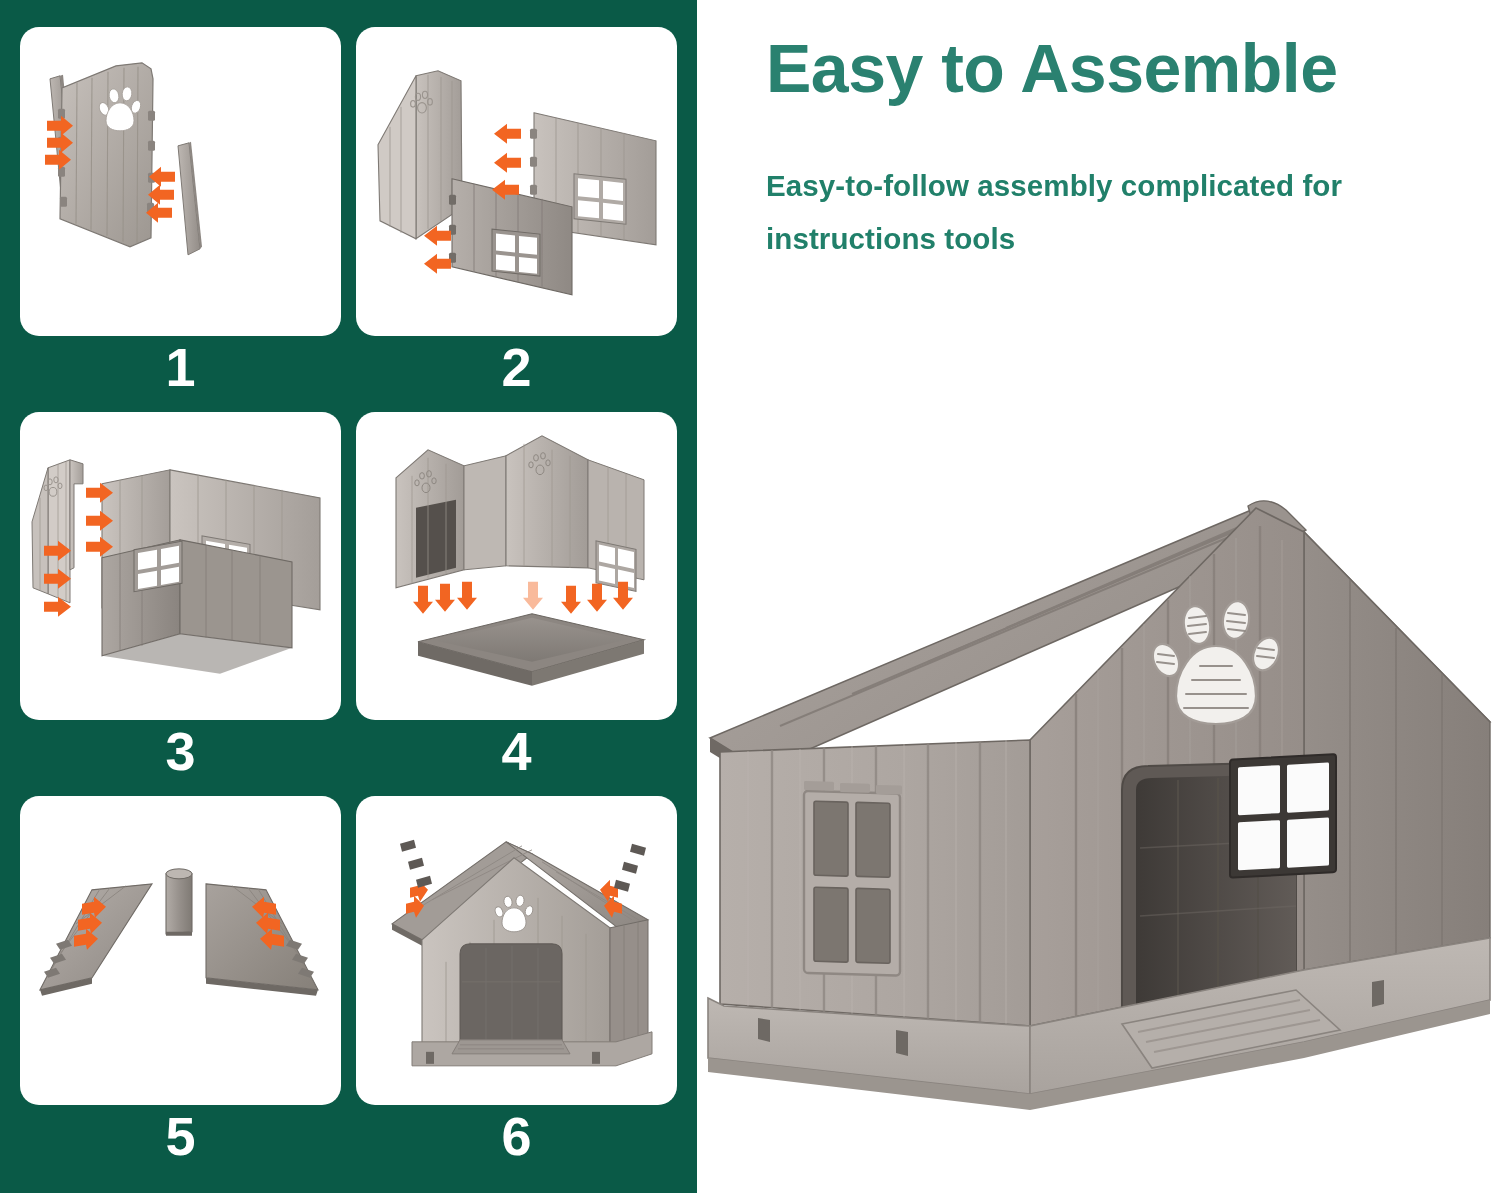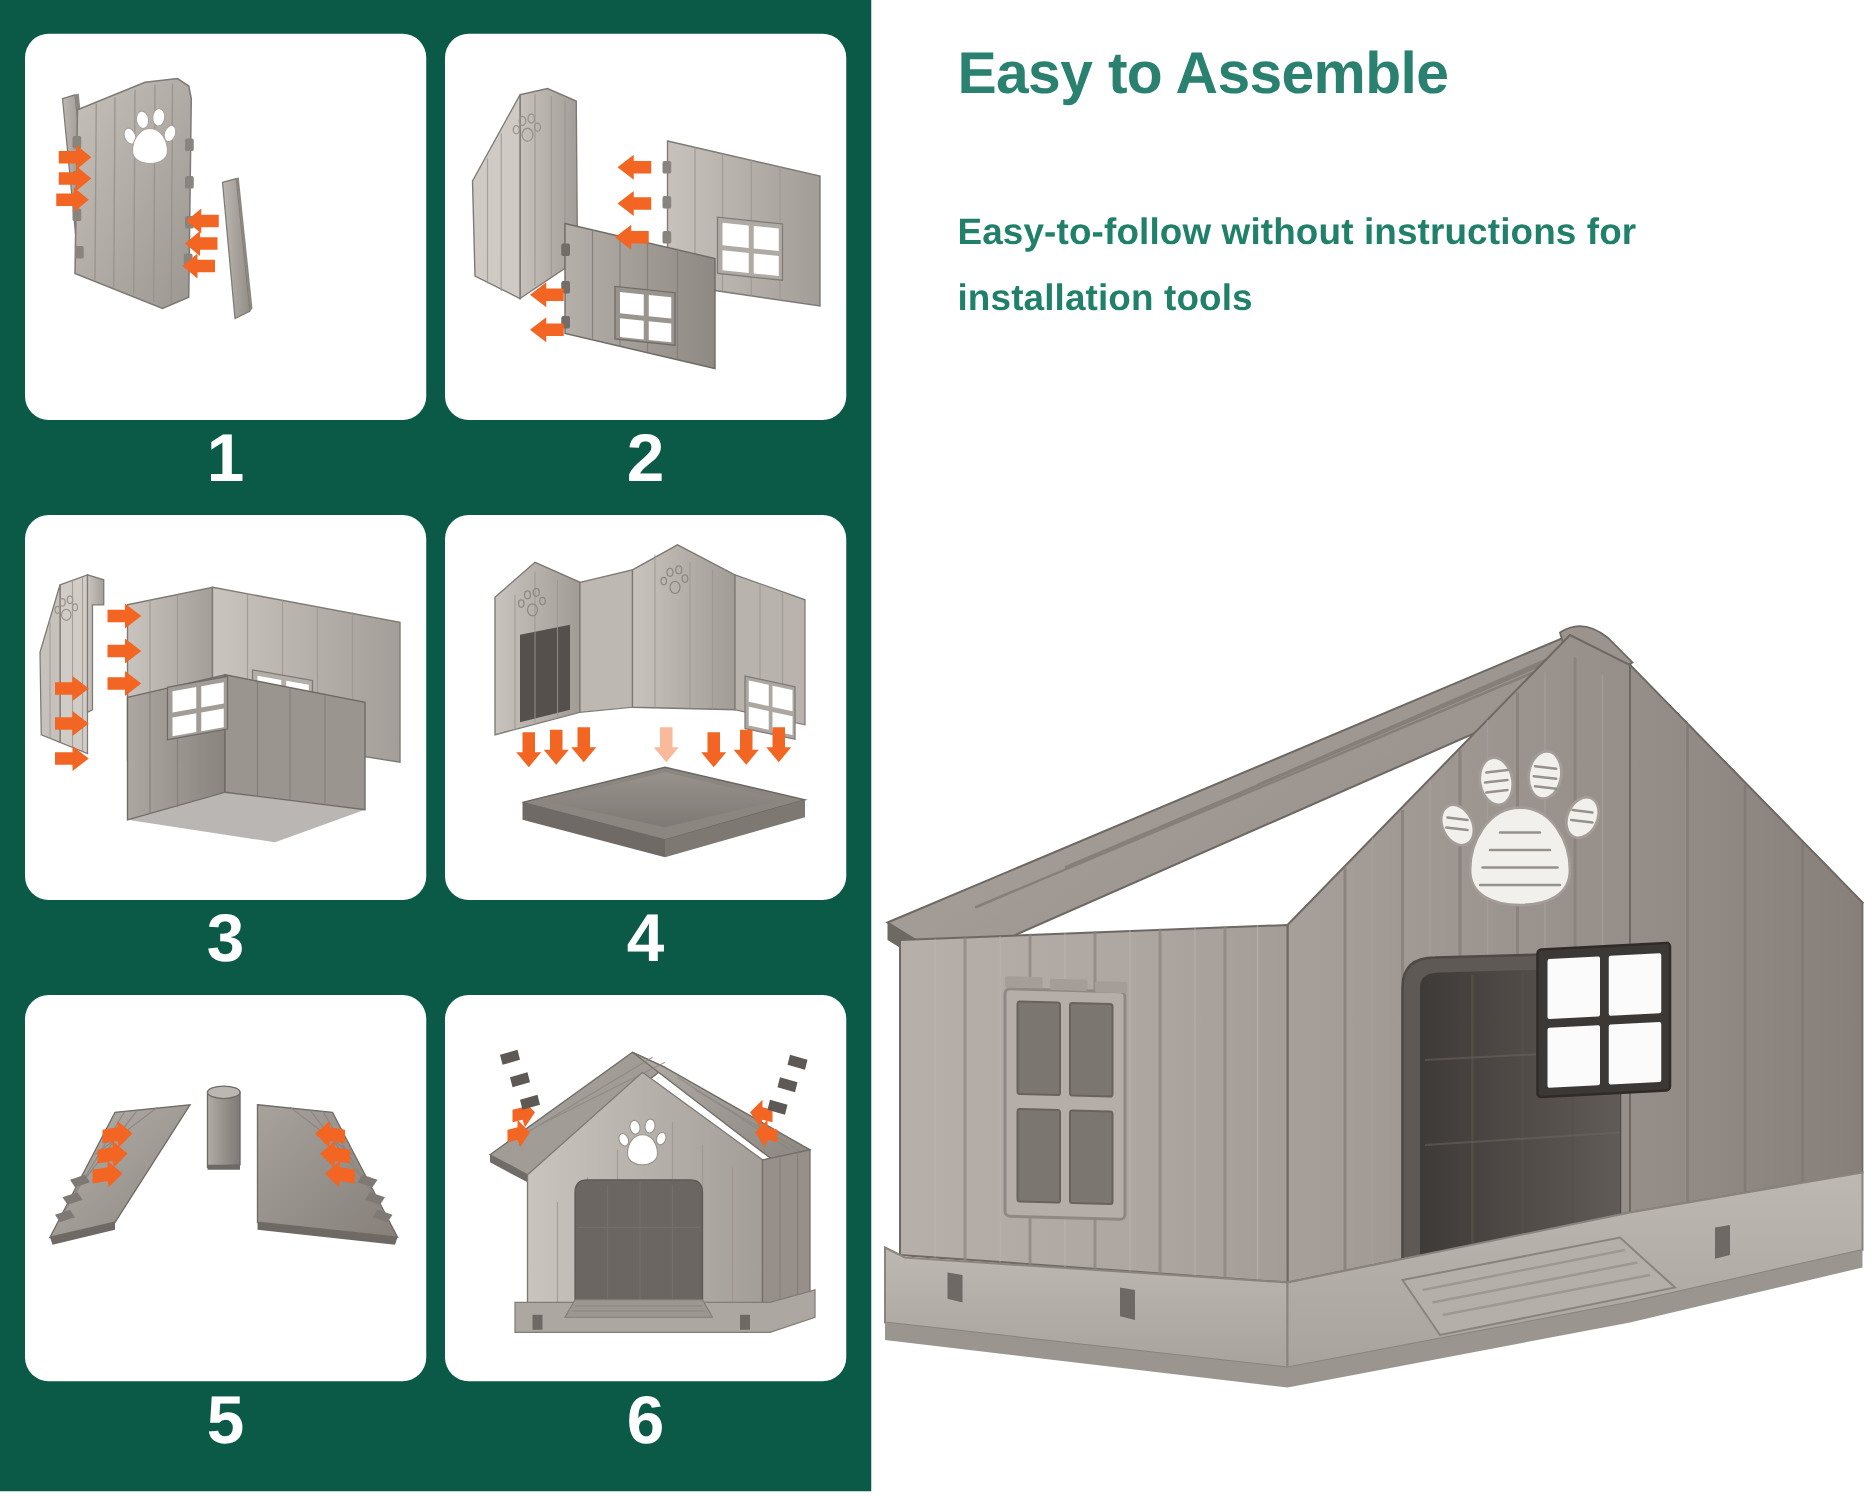--- a/index.html
+++ b/index.html
@@ -25,21 +25,21 @@
   }
   .step-num{
     height:62px; flex:0 0 62px; color:#ffffff;
     font-size:54px; font-weight:bold; line-height:62px; text-align:center;
     letter-spacing:0px;
   }
 
   
   .headline{
     position:absolute; left:766px; top:33px; width:700px;
-    color:#2A8170; font-size:47px; font-weight:bold; line-height:1.05;
+    color:#2A8170; font-size:68px; font-weight:bold; line-height:1.05;
     letter-spacing:-0.5px; white-space:nowrap;
   }
   .subtext{
     position:absolute; left:766px; top:160px; width:700px;
     color:#21806A; font-size:29.5px; font-weight:bold; line-height:1.78;
     letter-spacing:0.1px;
   }
 
   
   .hero{ position:absolute; left:700px; top:470px; width:800px; height:720px; }
@@ -547,22 +547,22 @@
           </svg>
         </div>
         <div class="step-num">6</div>
       </div>
 
     </div>
   </div>
 
   <div class="headline">Easy to Assemble</div>
   <div class="subtext">
-    <div>Easy-to-follow without instructions for</div>
-    <div>installation tools</div>
+    <div>Easy-to-follow assembly complicated for</div>
+    <div>instructions tools</div>
   </div>
 
   <div class="hero">
     <svg viewBox="0 0 800 720" preserveAspectRatio="xMidYMid meet">
       <defs>
         <linearGradient id="hRoofL" x1="0" y1="0" x2="1" y2="0.6">
           <stop offset="0" stop-color="#ACA5A0"></stop>
             <stop offset="1" stop-color="#948D88"></stop>
         </linearGradient>
         <linearGradient id="hRoofR" x1="0" y1="0" x2="1" y2="0.4">

